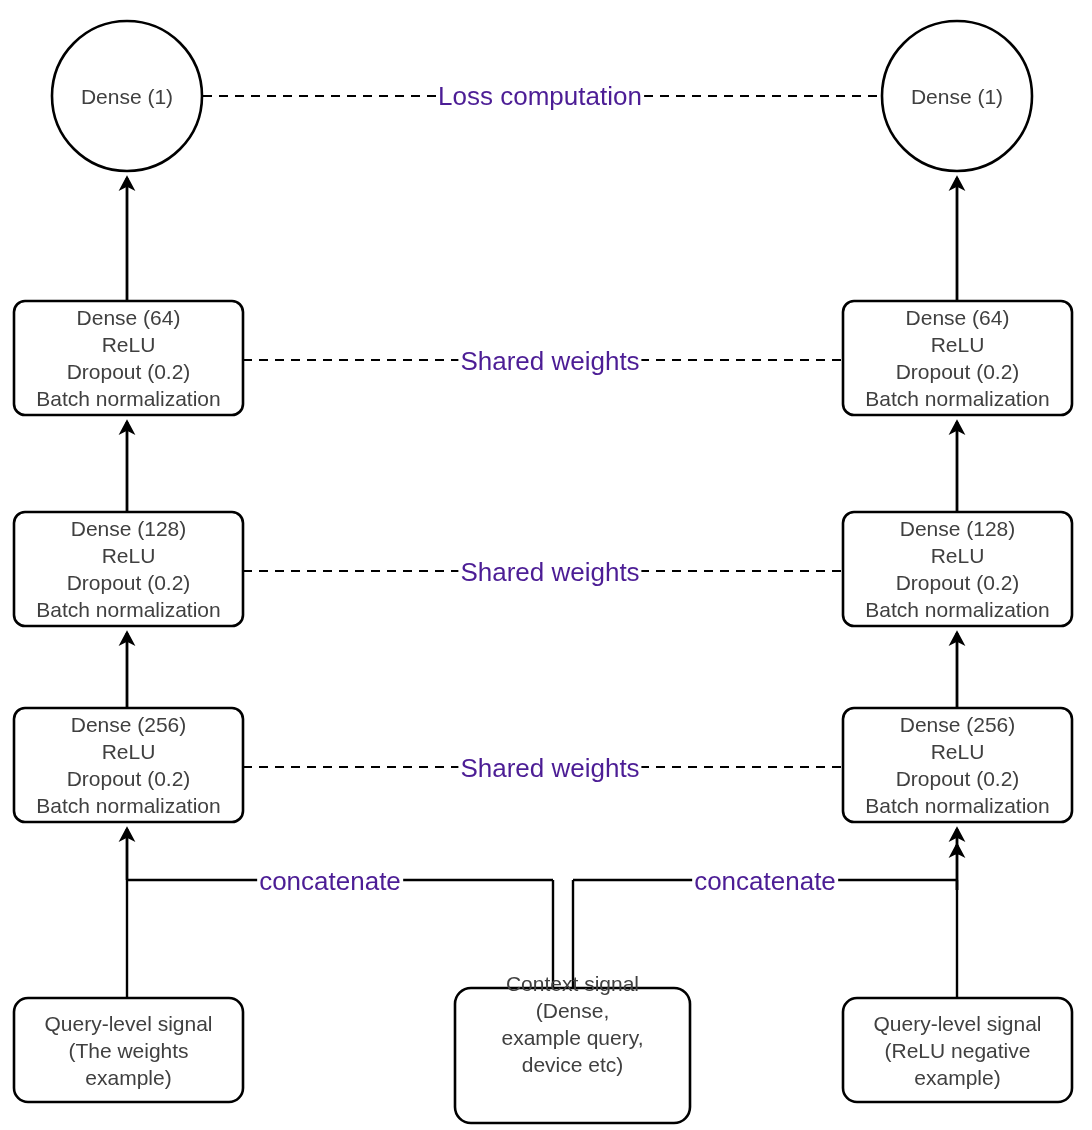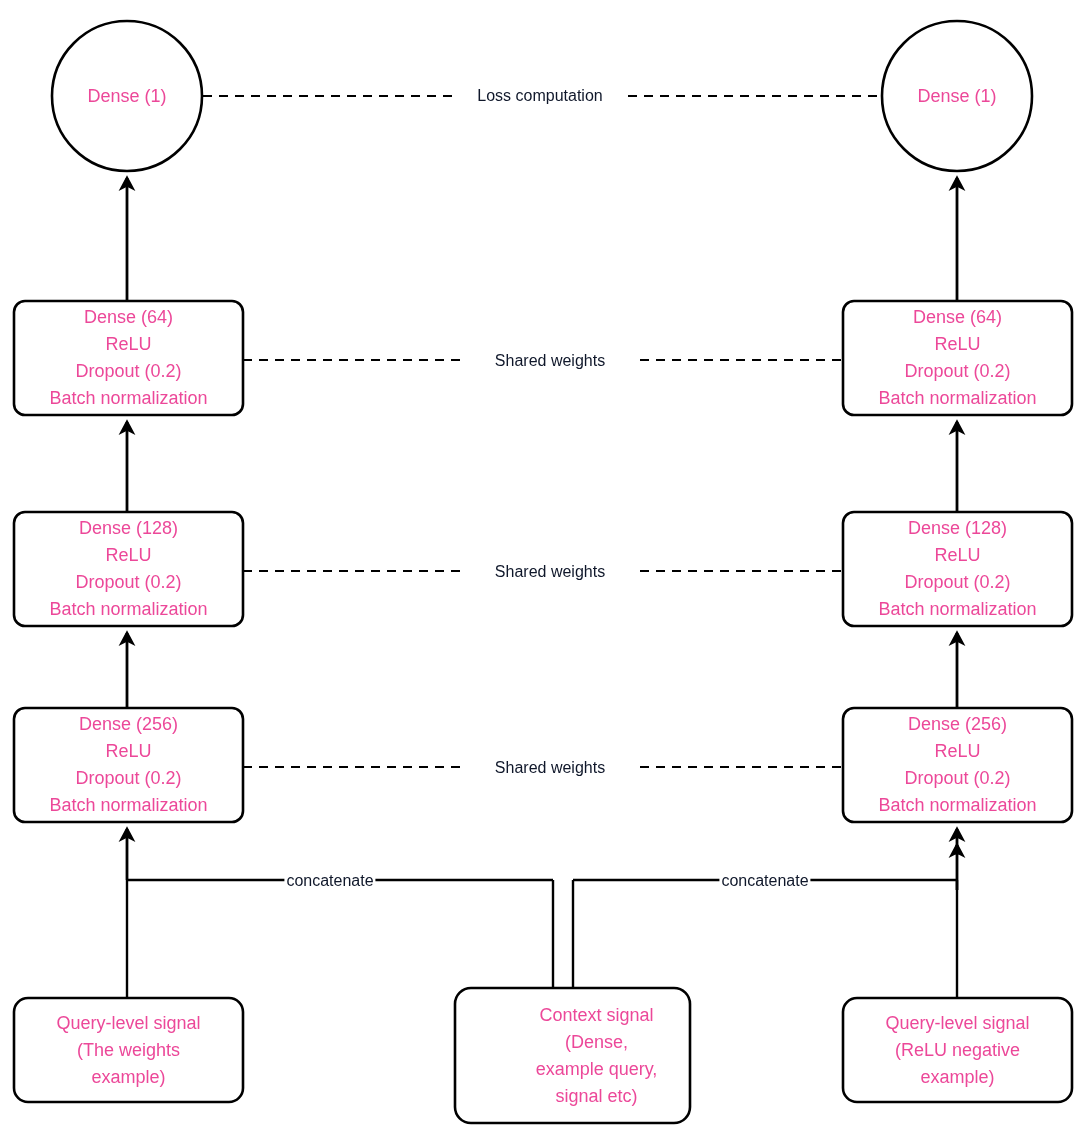--- a/index.html
+++ b/index.html
@@ -25,32 +25,32 @@
     height: 1130px;
   }
   .node-label {
     position: absolute;
     display: flex;
     flex-direction: column;
     align-items: center;
     justify-content: center;
     text-align: left;
     font-family: "Liberation Sans", sans-serif;
-    font-size: 18px;
+    font-size: 21px;
     line-height: 27px;
-    color: #ec4899;
+    color: #404040;
     white-space: pre;
     pointer-events: none;
   }
   .edge-label {
     position: absolute;
     font-family: "Liberation Sans", sans-serif;
-    font-size: 16px;
+    font-size: 26px;
     line-height: 20px;
-    color: #0f172a;
+    color: #4c1d95;
     background: #ffffff;
     padding: 0 2px;
     white-space: nowrap;
     transform: translate(-50%, -50%);
     text-align: center;
   }
   .stack-line { display: block; }
 </style>
 </head>
 <body>
@@ -161,25 +161,25 @@
     <span class="stack-line">ReLU</span>
     <span class="stack-line">Dropout (0.2)</span>
     <span class="stack-line">Batch normalization</span>
   </div>
   <div class="node-label" style="left:843px; top:998px; width:229px; height:104px;">
     <span class="stack-line">Query-level signal</span>
     <span class="stack-line">(ReLU negative</span>
     <span class="stack-line">example)</span>
   </div>
 
-  <div class="node-label" style="left:455px; top:988px; width:235px; height:135px;margin-left:24px;">
+  <div class="node-label" style="left:455px; top:956px; width:235px; height:135px;">
     <span class="stack-line">Context signal</span>
     <span class="stack-line">(Dense,</span>
     <span class="stack-line">example query,</span>
-    <span class="stack-line">signal etc)</span>
+    <span class="stack-line">device etc)</span>
   </div>
 
   <div class="edge-label" style="left:540px; top:96px;">Loss computation</div>
 
   <div class="edge-label" style="left:550px; top:361px;">Shared weights</div>
   <div class="edge-label" style="left:550px; top:572px;">Shared weights</div>
   <div class="edge-label" style="left:550px; top:768px;">Shared weights</div>
 
   <div class="edge-label" style="left:330px; top:881px;">concatenate</div>
   <div class="edge-label" style="left:765px; top:881px;">concatenate</div>

